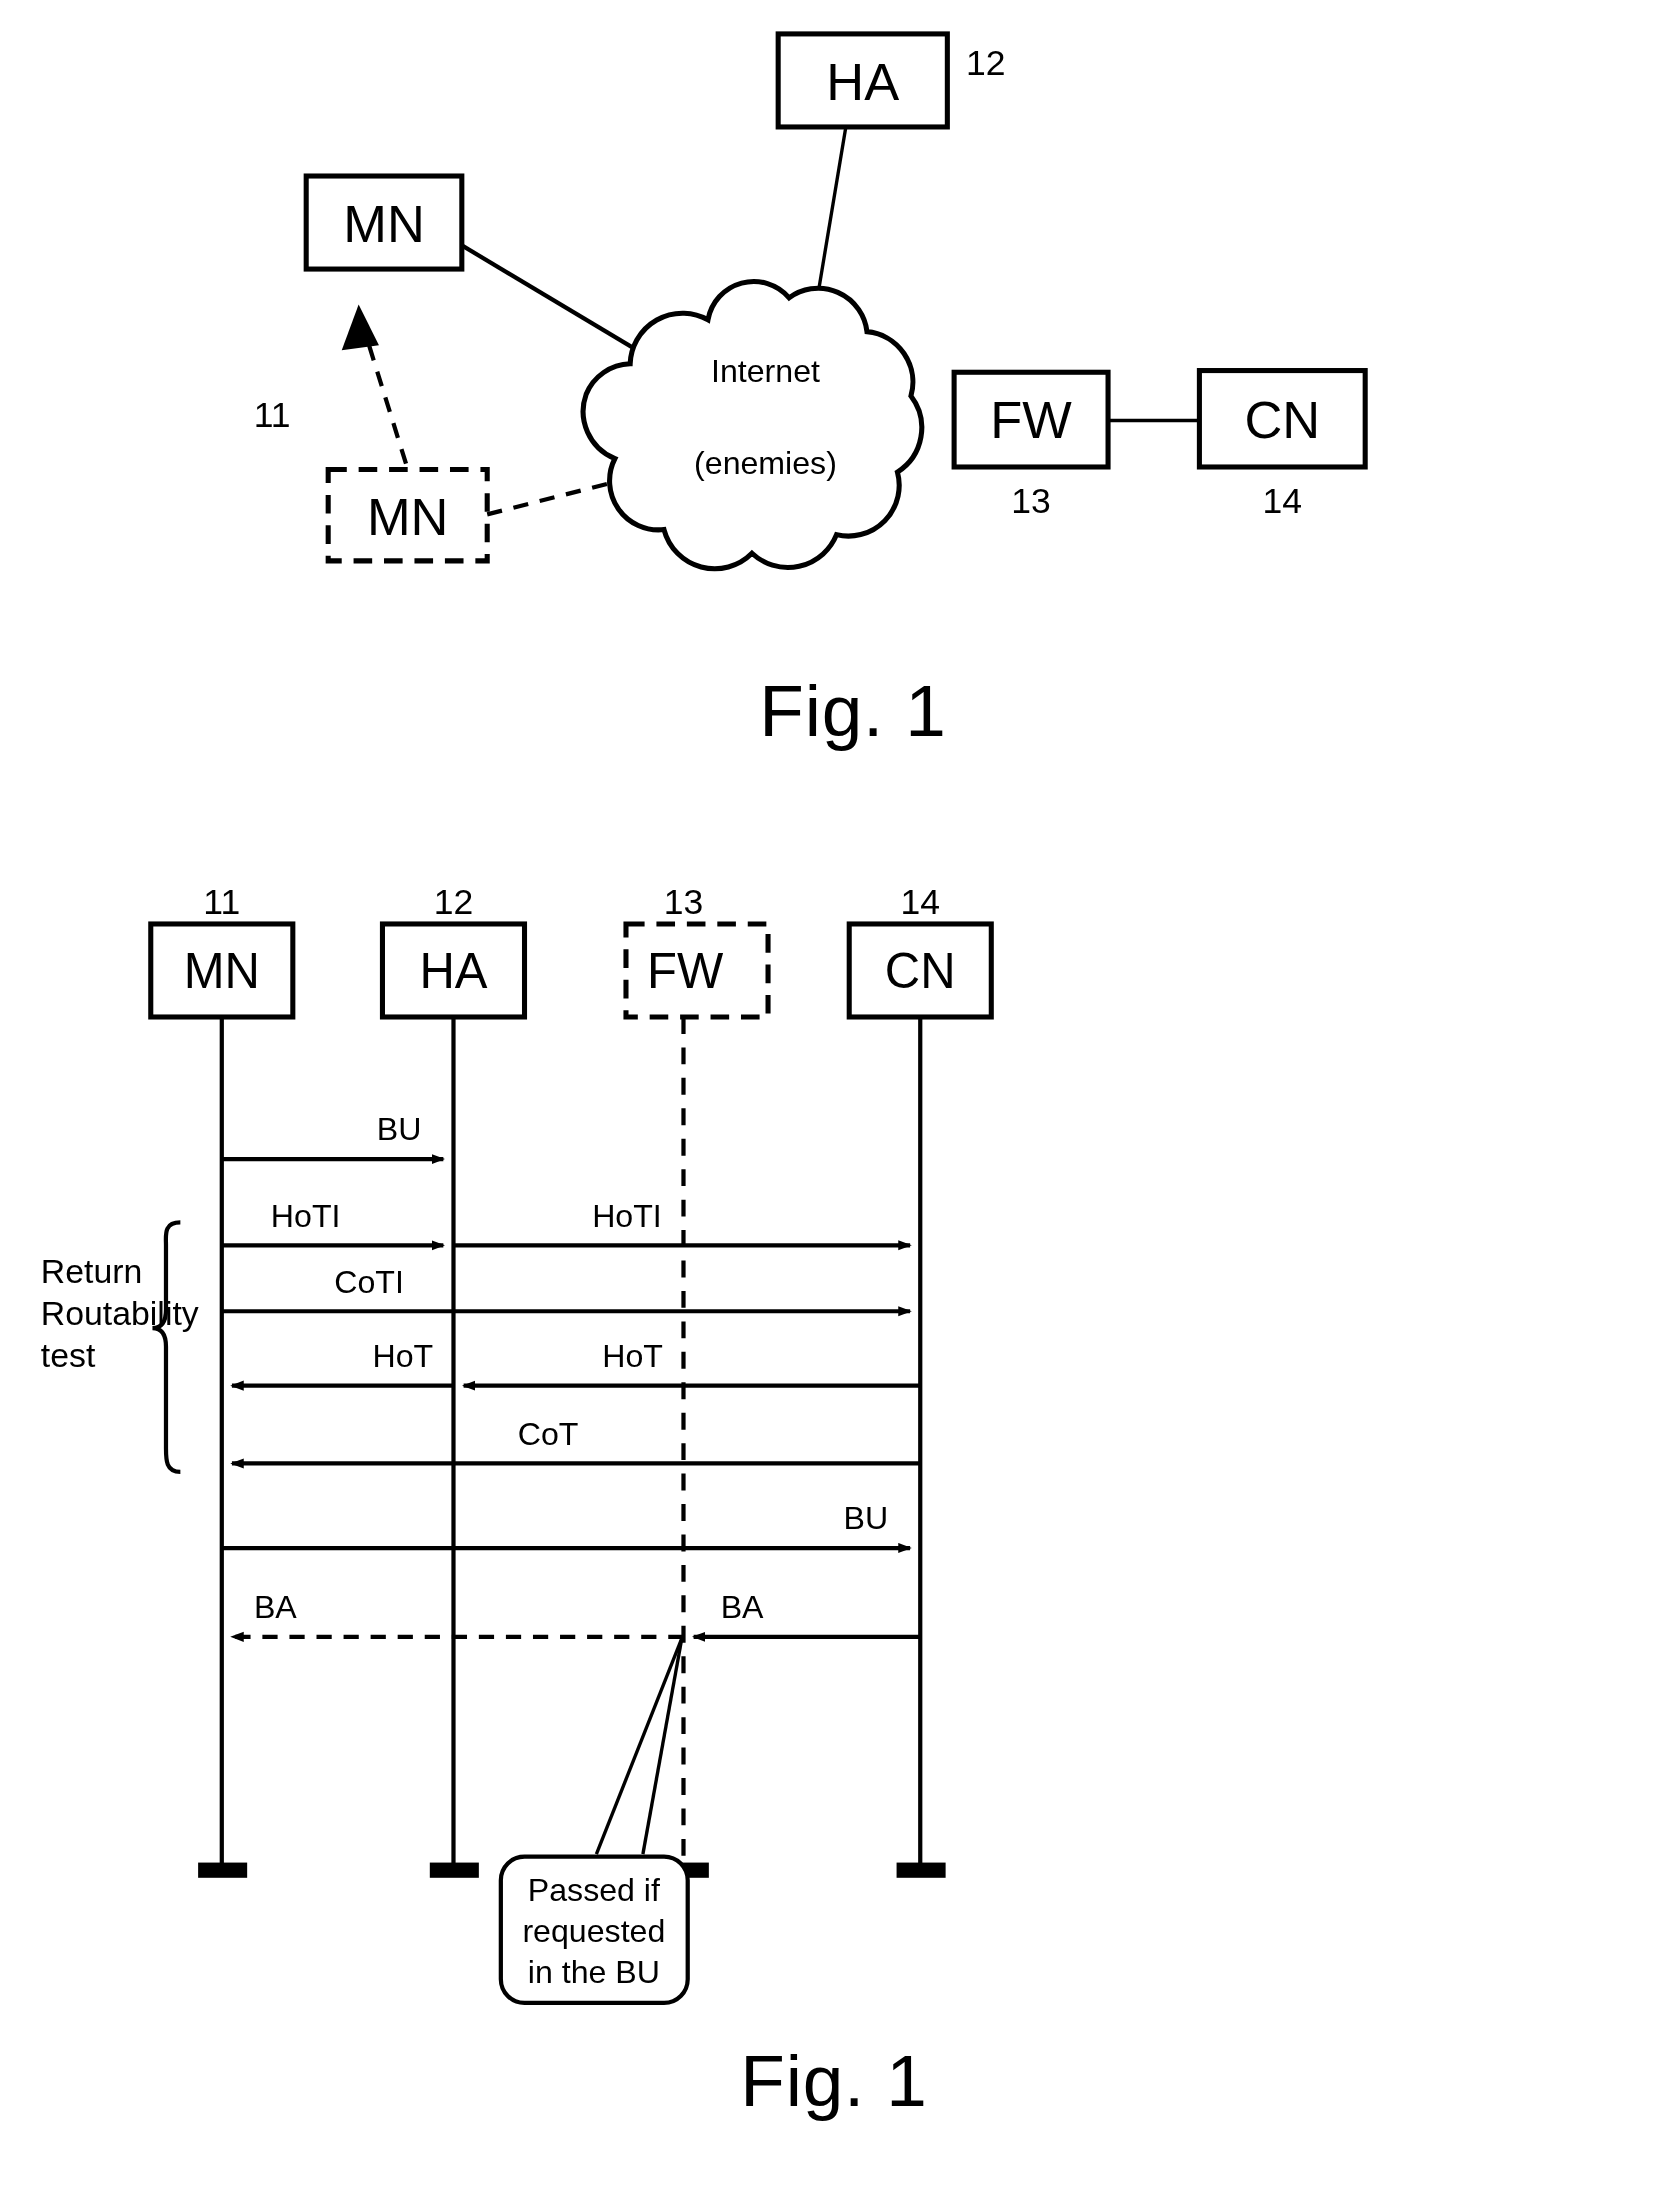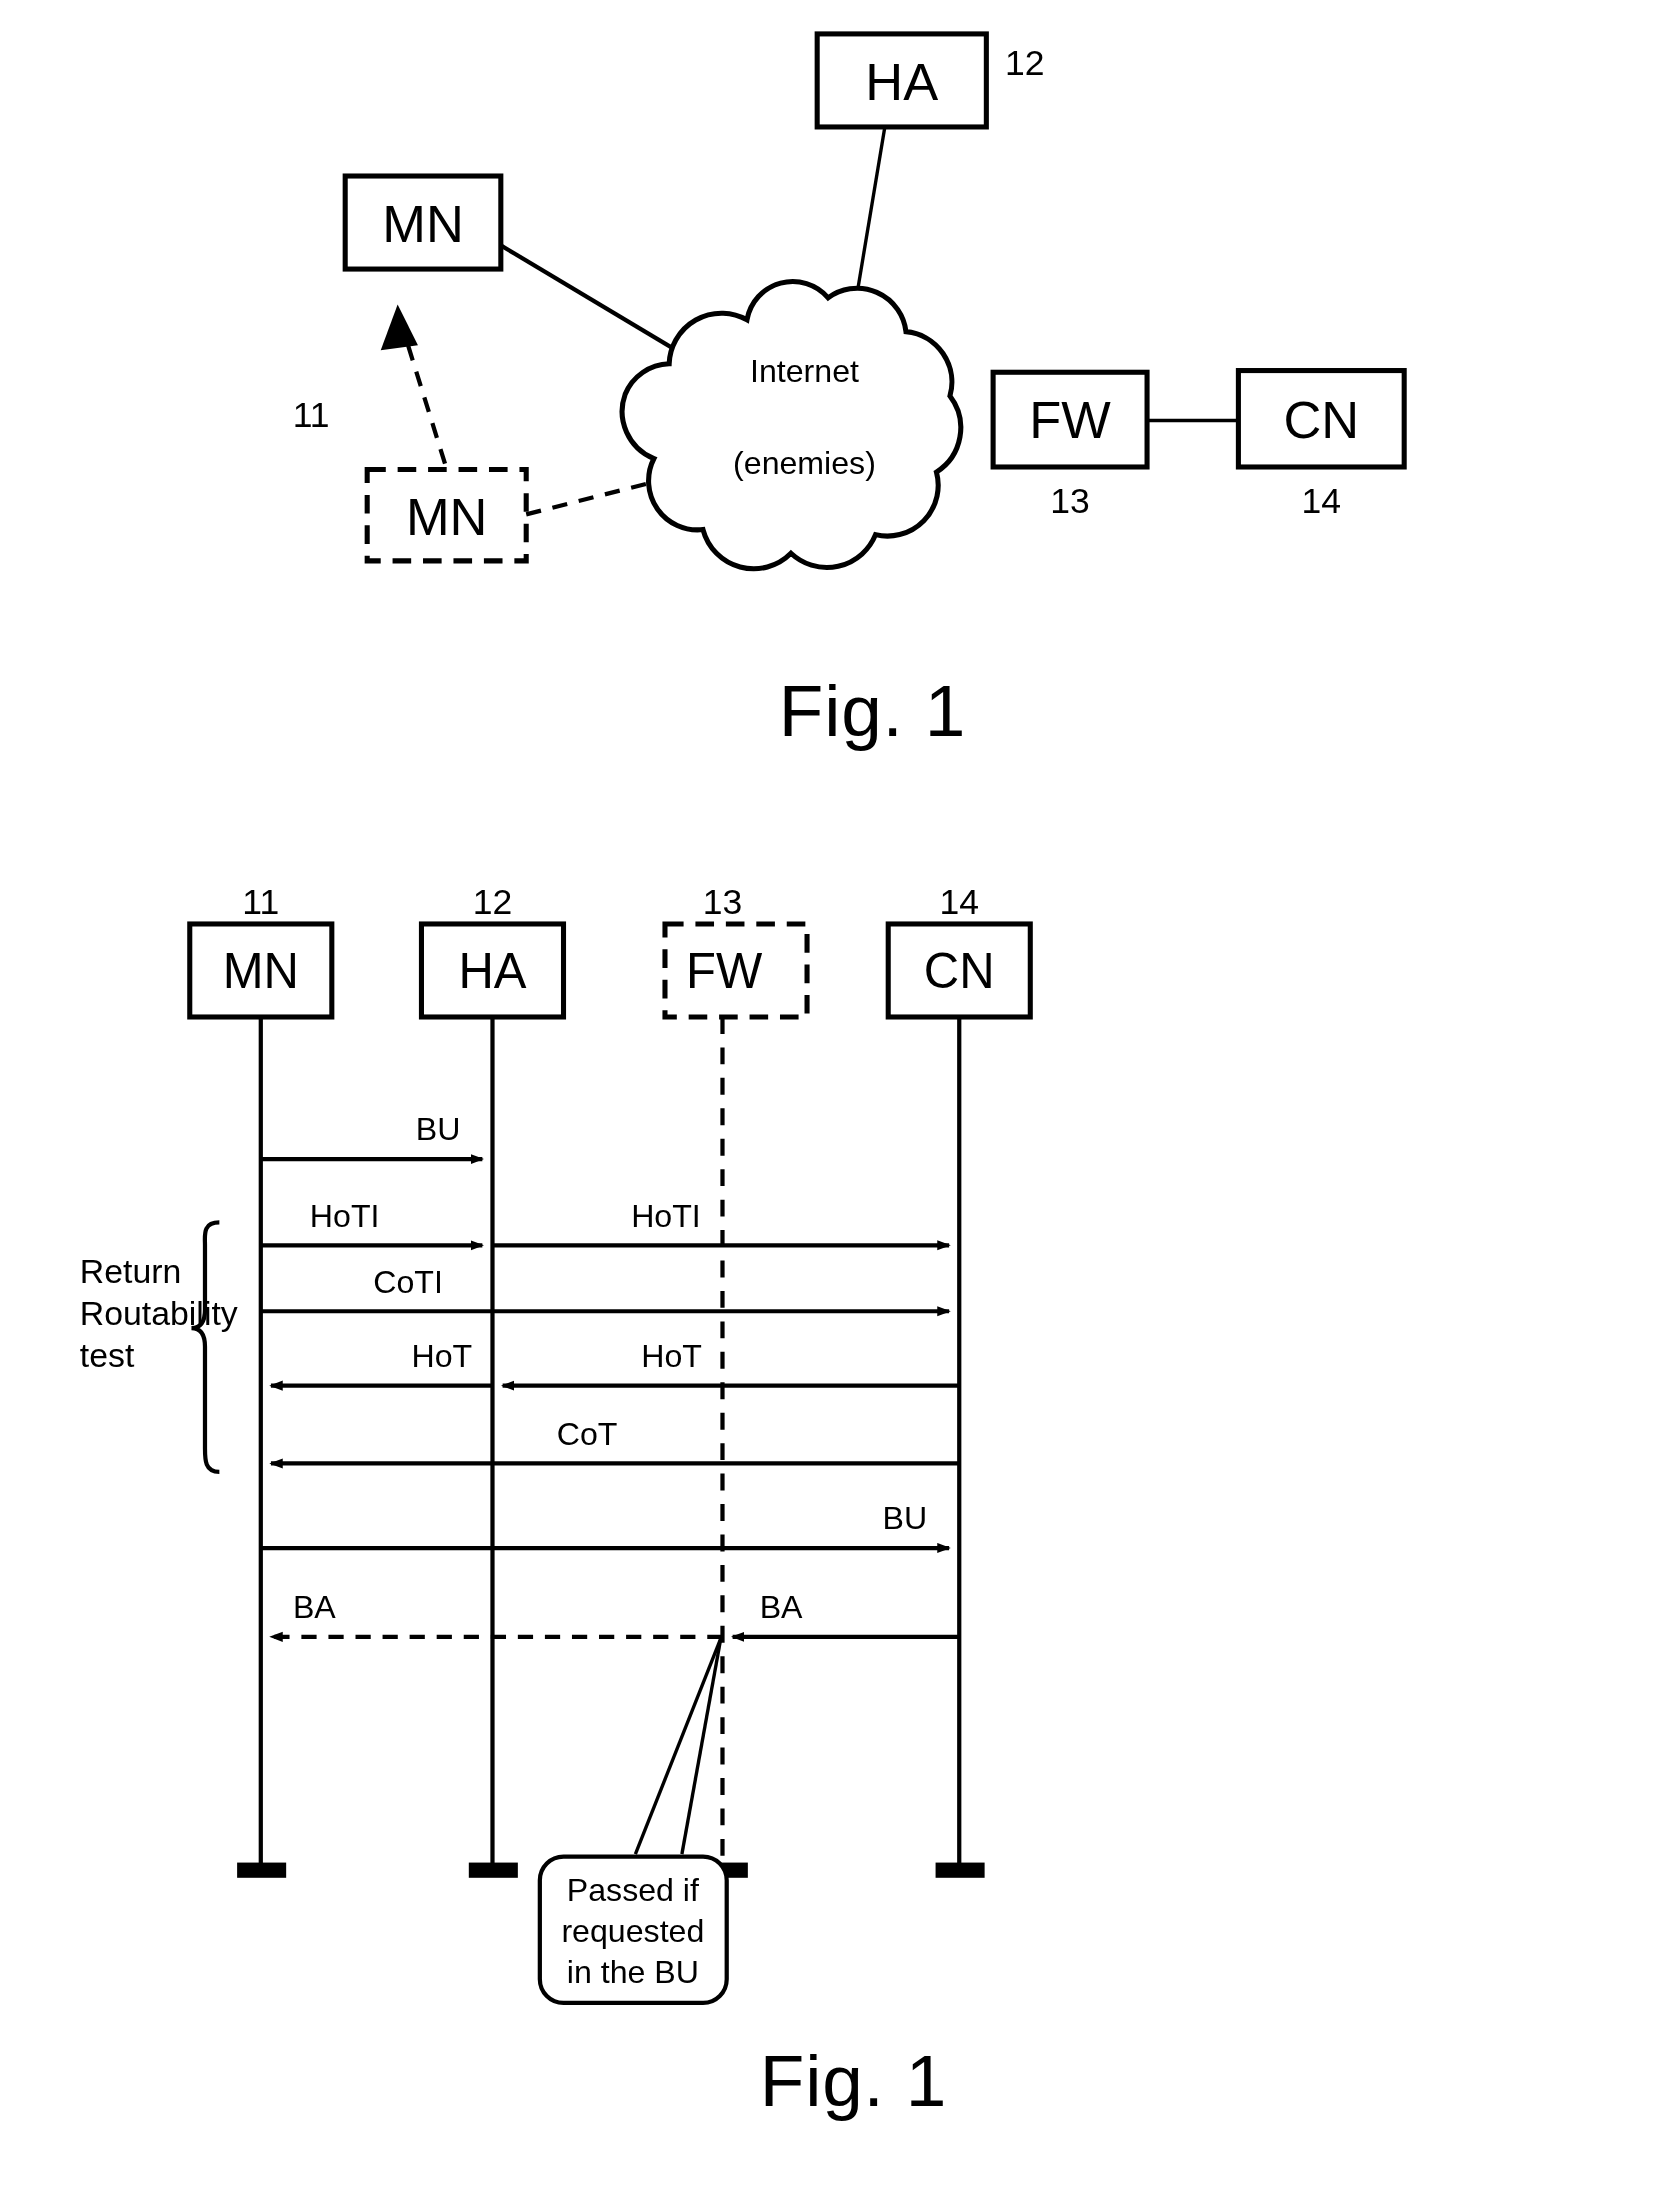--- a/index.html
+++ b/index.html
@@ -11,21 +11,20 @@
     width: 1668px;
     height: 2205px;
     position: relative;
     font-family: "Liberation Sans", sans-serif;
     color: #000000;
     overflow: hidden;
   }
   .page {
     position: absolute;
     inset: 0;
-    margin-left: 39px;
   }
   svg.fig {
     position: absolute;
     left: 0;
     top: 0;
     display: block;
   }
   .fig-caption {
     position: absolute;
     width: 100%;

